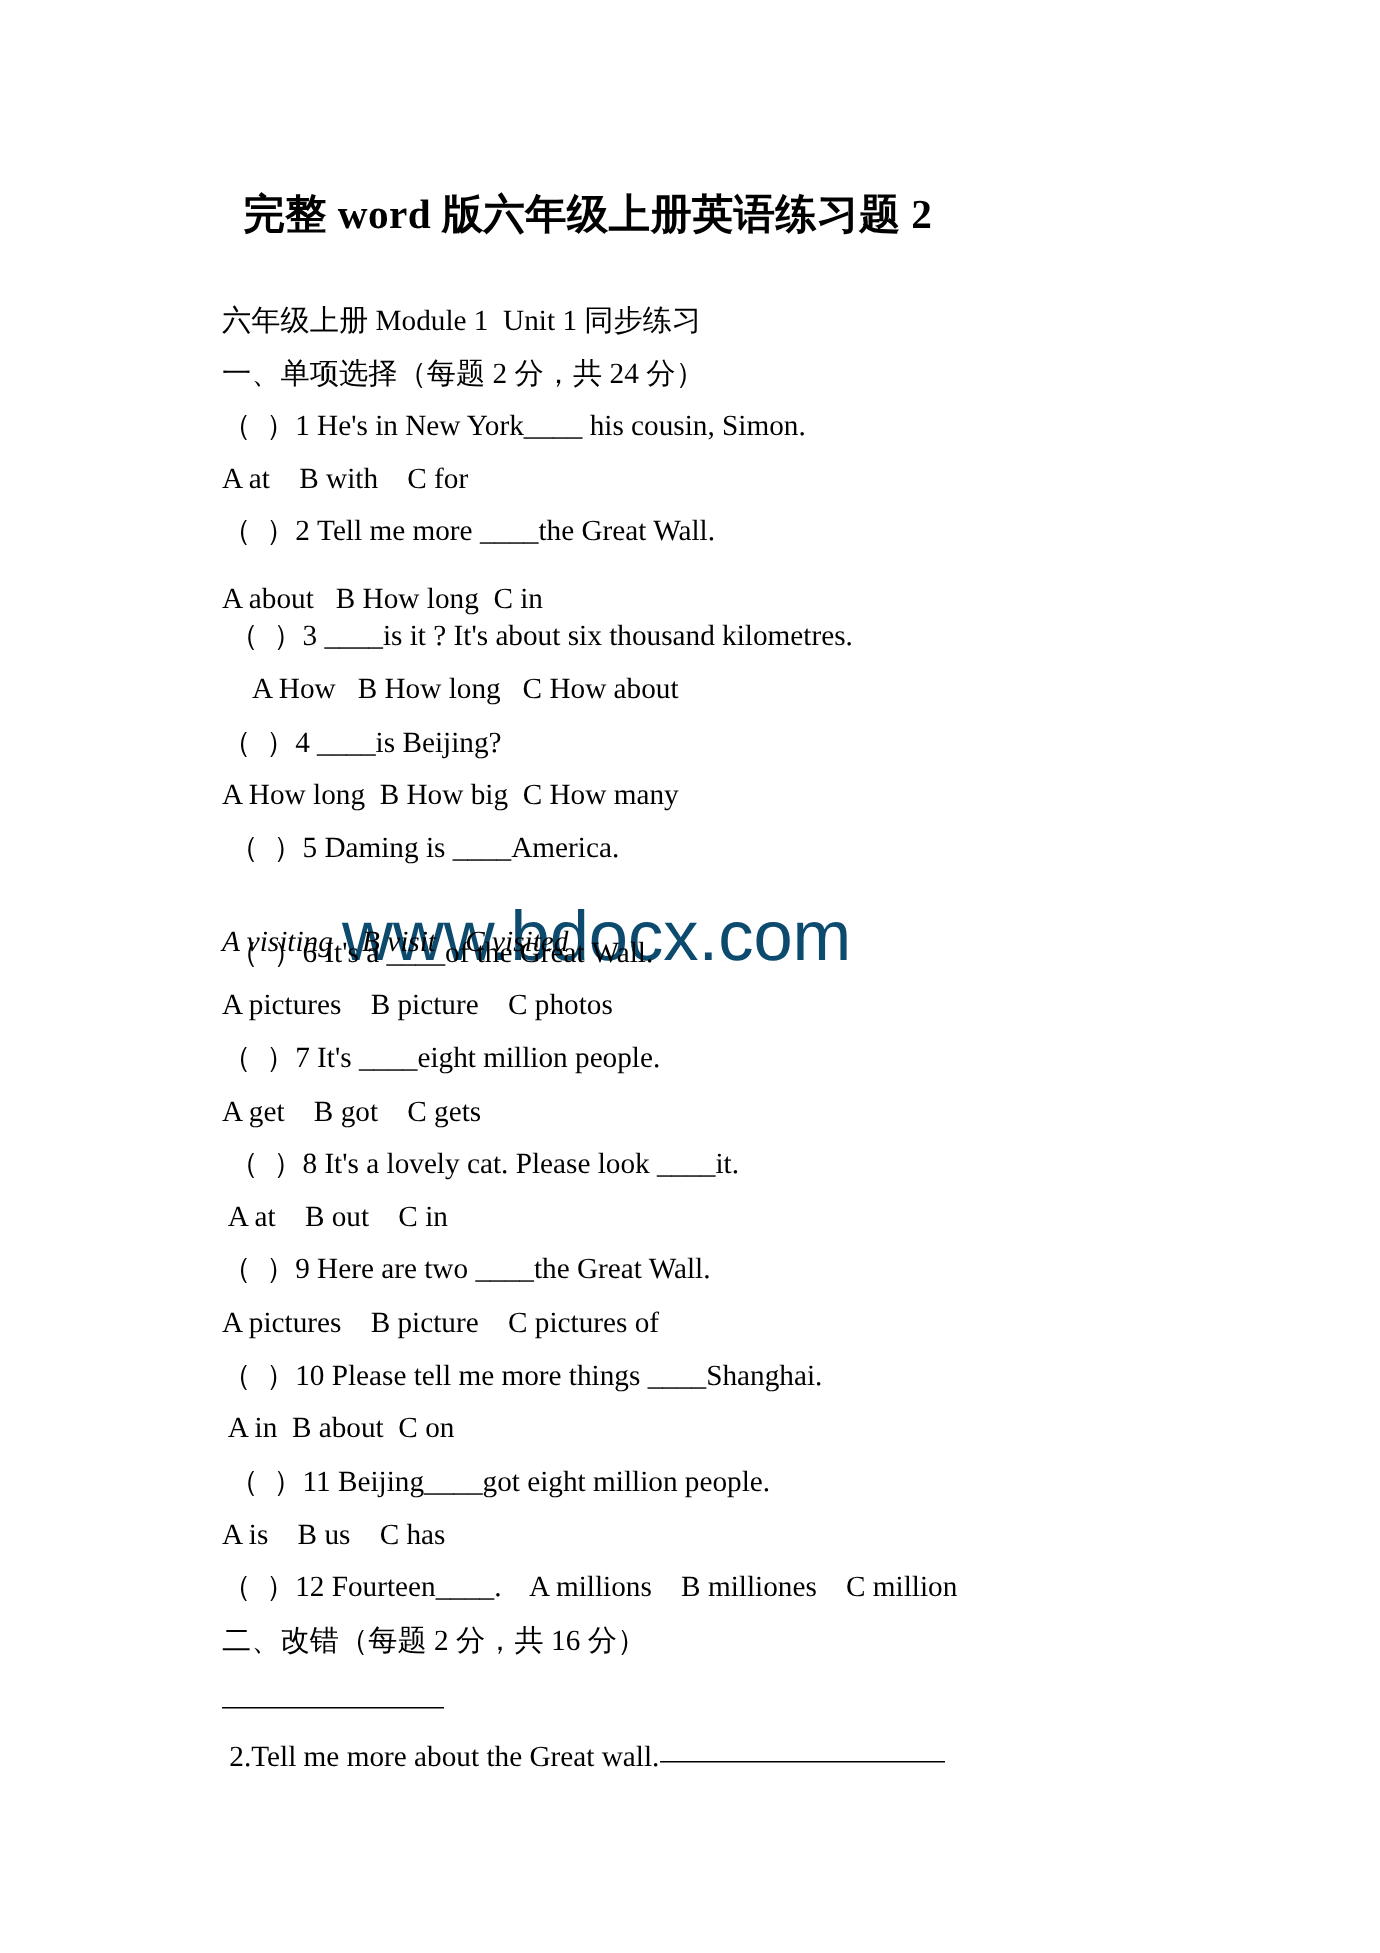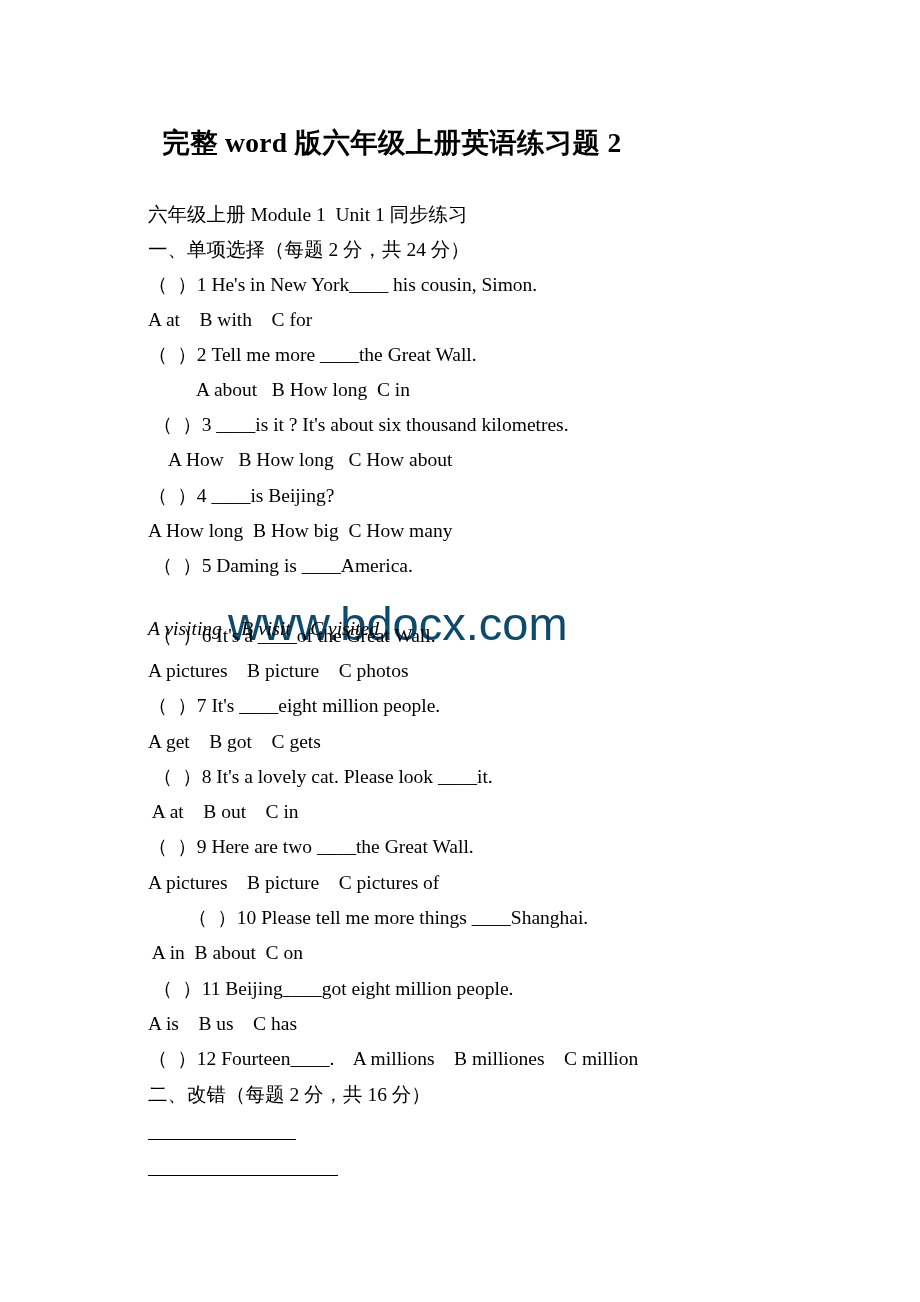--- a/index.html
+++ b/index.html
@@ -84,21 +84,21 @@
     <h1 class="doc-title">完整 word 版六年级上册英语练习题 2</h1>
 
     <div class="line" style="top:203px;">六年级上册 Module 1  Unit 1 同步练习</div>
 
     <div class="line" style="top:238px;">一、单项选择（每题 2 分，共 24 分）</div>
 
     <div class="line" style="top:273px;">（  ）1 He's in New York____ his cousin, Simon.</div>
     <div class="line" style="top:308px;">A at    B with    C for</div>
 
     <div class="line" style="top:343px;">（  ）2 Tell me more ____the Great Wall.</div>
-    <div class="line" style="top:378px;margin-left:48px;">A about   B How long  C in</div>
+    <div class="line" style="top:388px;">A about   B How long  C in</div>
 
     <div class="line" style="top:413px;"> （  ）3 ____is it ? It's about six thousand kilometres.</div>
     <div class="line" style="top:448px;margin-left:20px;">A How   B How long   C How about</div>
 
     <div class="line" style="top:484px;">（  ）4 ____is Beijing?</div>
     <div class="line" style="top:519px;">A How long  B How big  C How many</div>
 
     <div class="line" style="top:554px;"> （  ）5 Daming is ____America.</div>
     <div class="line" style="top:617px;font-style:italic;">A visiting    B visit    C visited</div>
 
@@ -107,28 +107,28 @@
 
     <div class="line" style="top:694px;">（  ）7 It's ____eight million people.</div>
     <div class="line" style="top:730px;">A get    B got    C gets</div>
 
     <div class="line" style="top:765px;"> （  ）8 It's a lovely cat. Please look ____it.</div>
     <div class="line" style="top:800px;"> A at    B out    C in</div>
 
     <div class="line" style="top:835px;">（  ）9 Here are two ____the Great Wall.</div>
     <div class="line" style="top:871px;">A pictures    B picture    C pictures of</div>
 
-    <div class="line" style="top:906px;margin-left:40px;">（  ）10 Please tell me more things ____Shanghai.</div>
+    <div class="line" style="top:906px;">（  ）10 Please tell me more things ____Shanghai.</div>
     <div class="line" style="top:941px;"> A in  B about  C on</div>
 
     <div class="line" style="top:977px;"> （  ）11 Beijing____got eight million people.</div>
     <div class="line" style="top:1012px;">A is    B us    C has</div>
 
     <div class="line" style="top:1047px;">（  ）12 Fourteen____.    A millions    B milliones    C million</div>
 
     <div class="line" style="top:1083px;">二、改错（每题 2 分，共 16 分）</div>
 
     <div class="line" style="top:1124px;"><span class="longblank lb-1"></span></div>
 
-    <div class="line" style="top:1160px;"><span class="longblank lb-2"></span></div>
+    <div class="line" style="top:1160px;"><span> 2.Tell me more about the Great wall.</span><span class="longblank lb-2"></span></div>
 
   </div>
 </div>
 
 </body></html>

